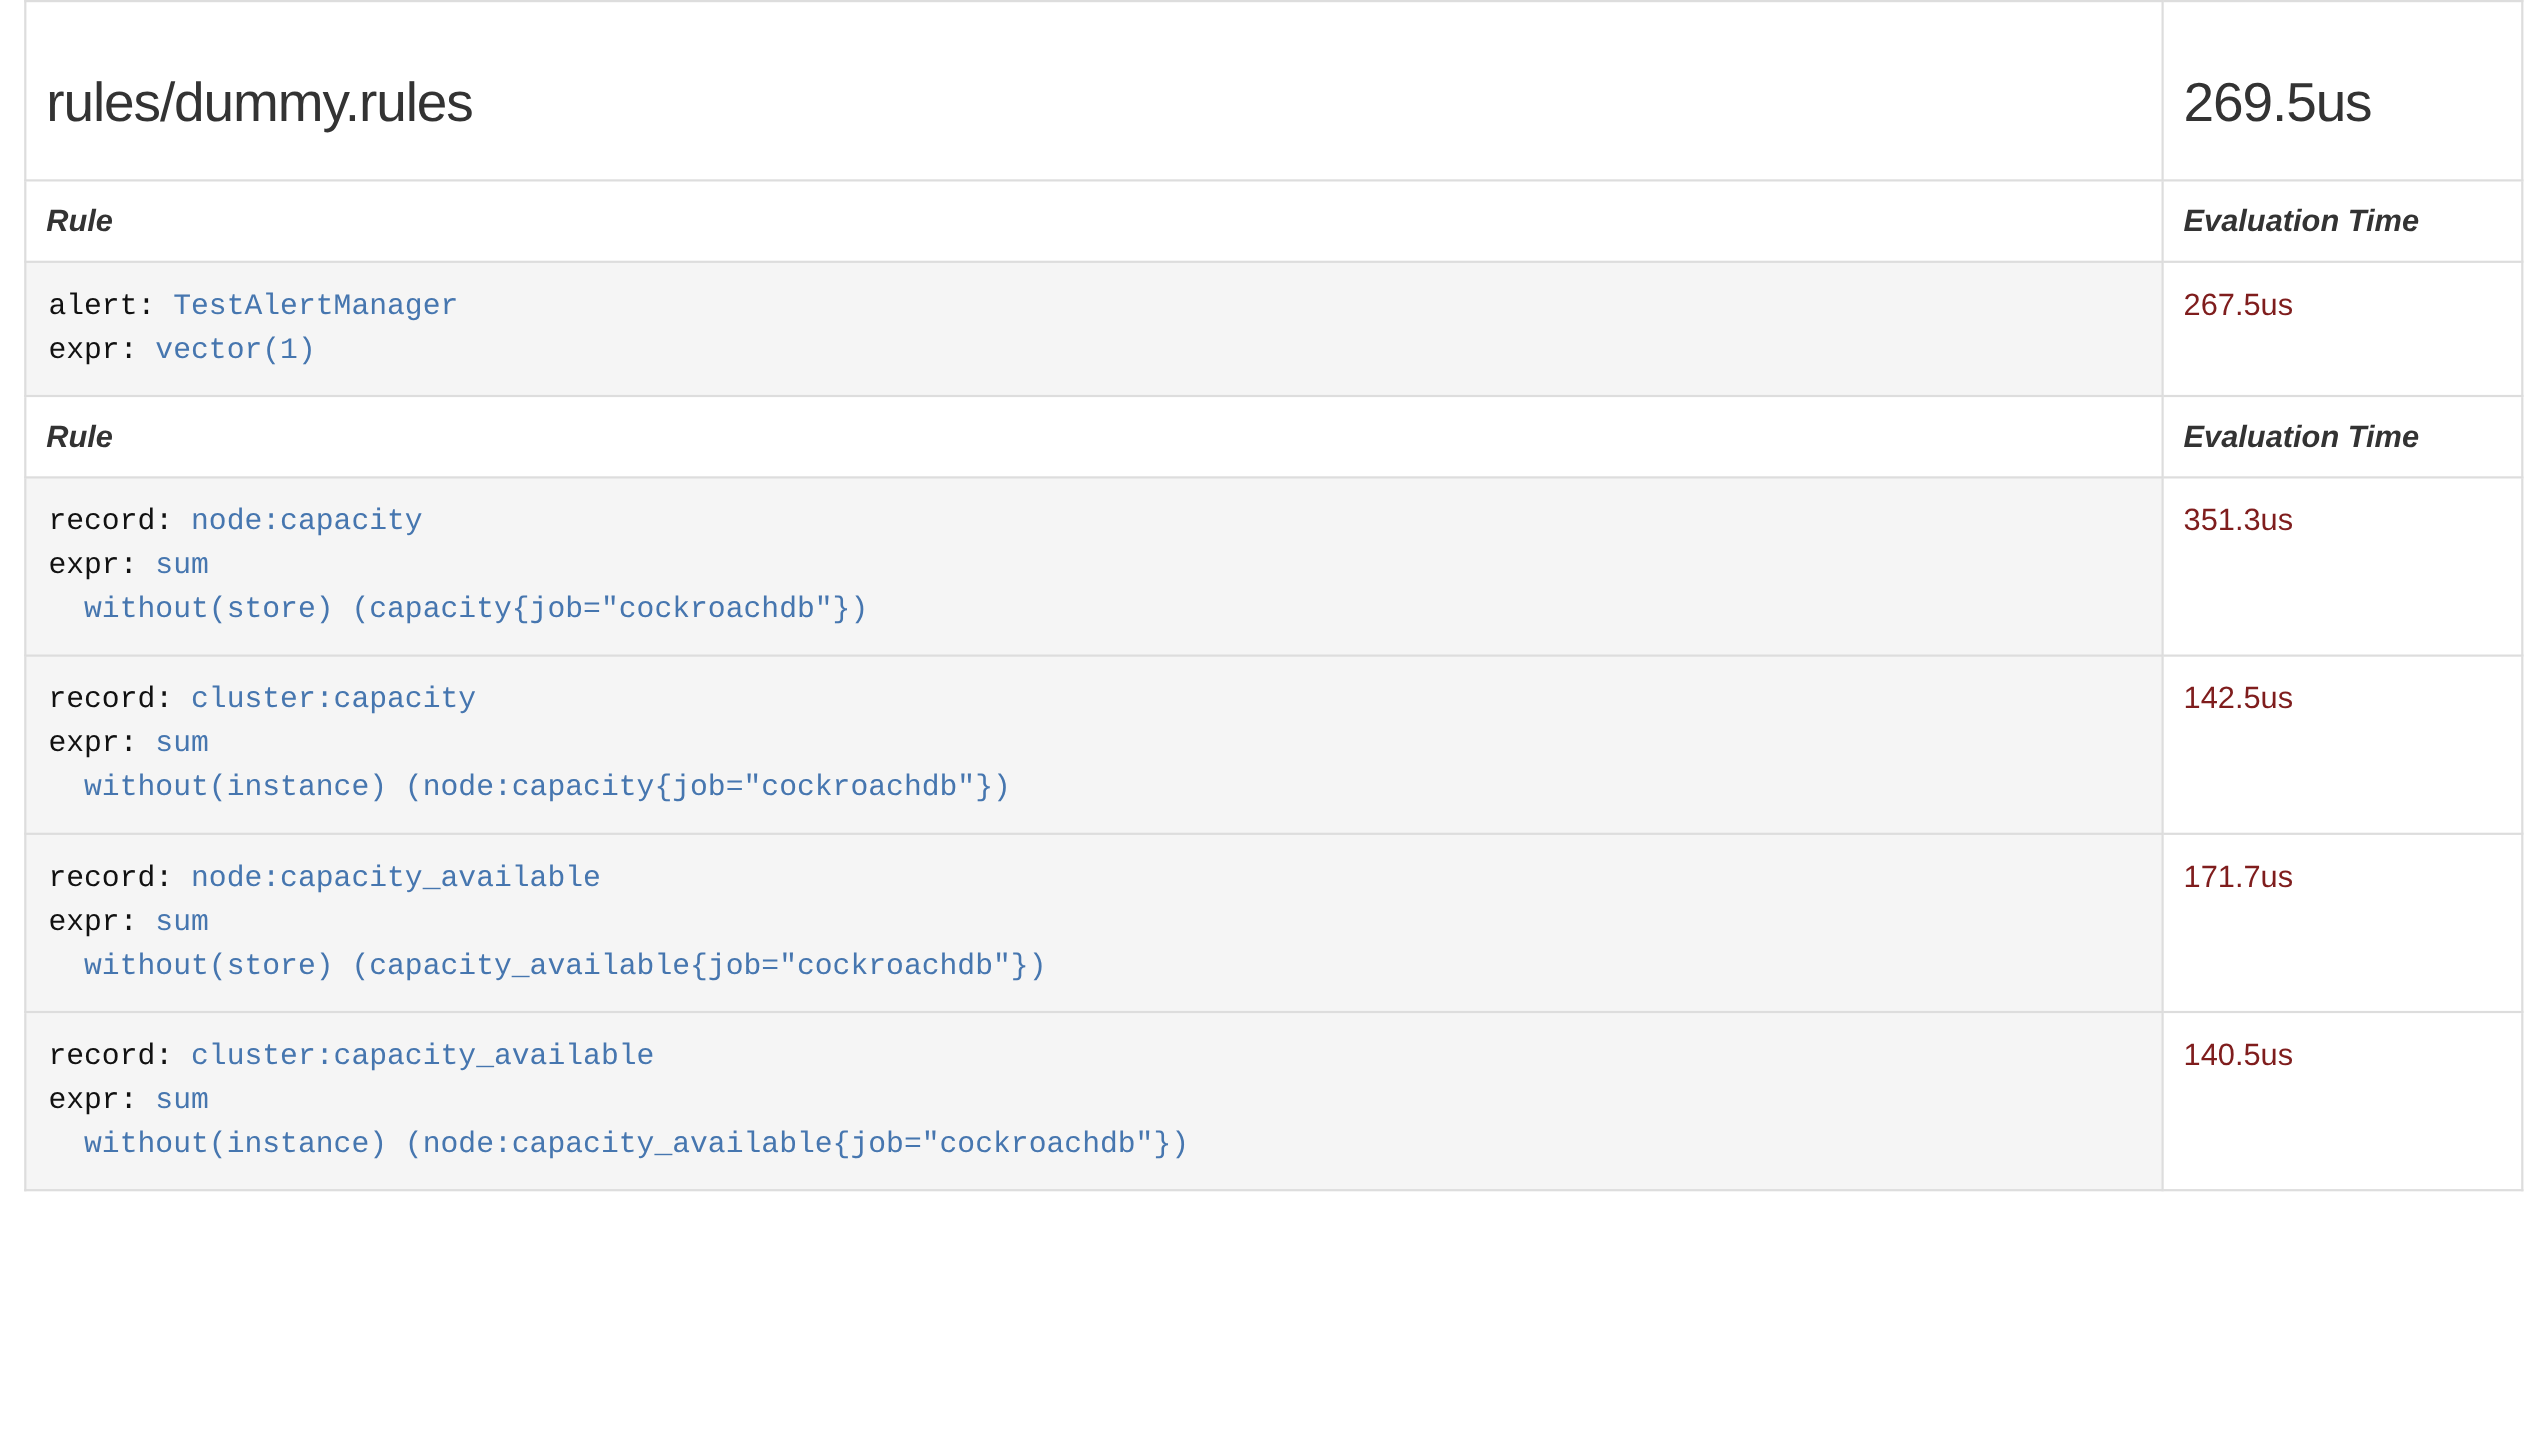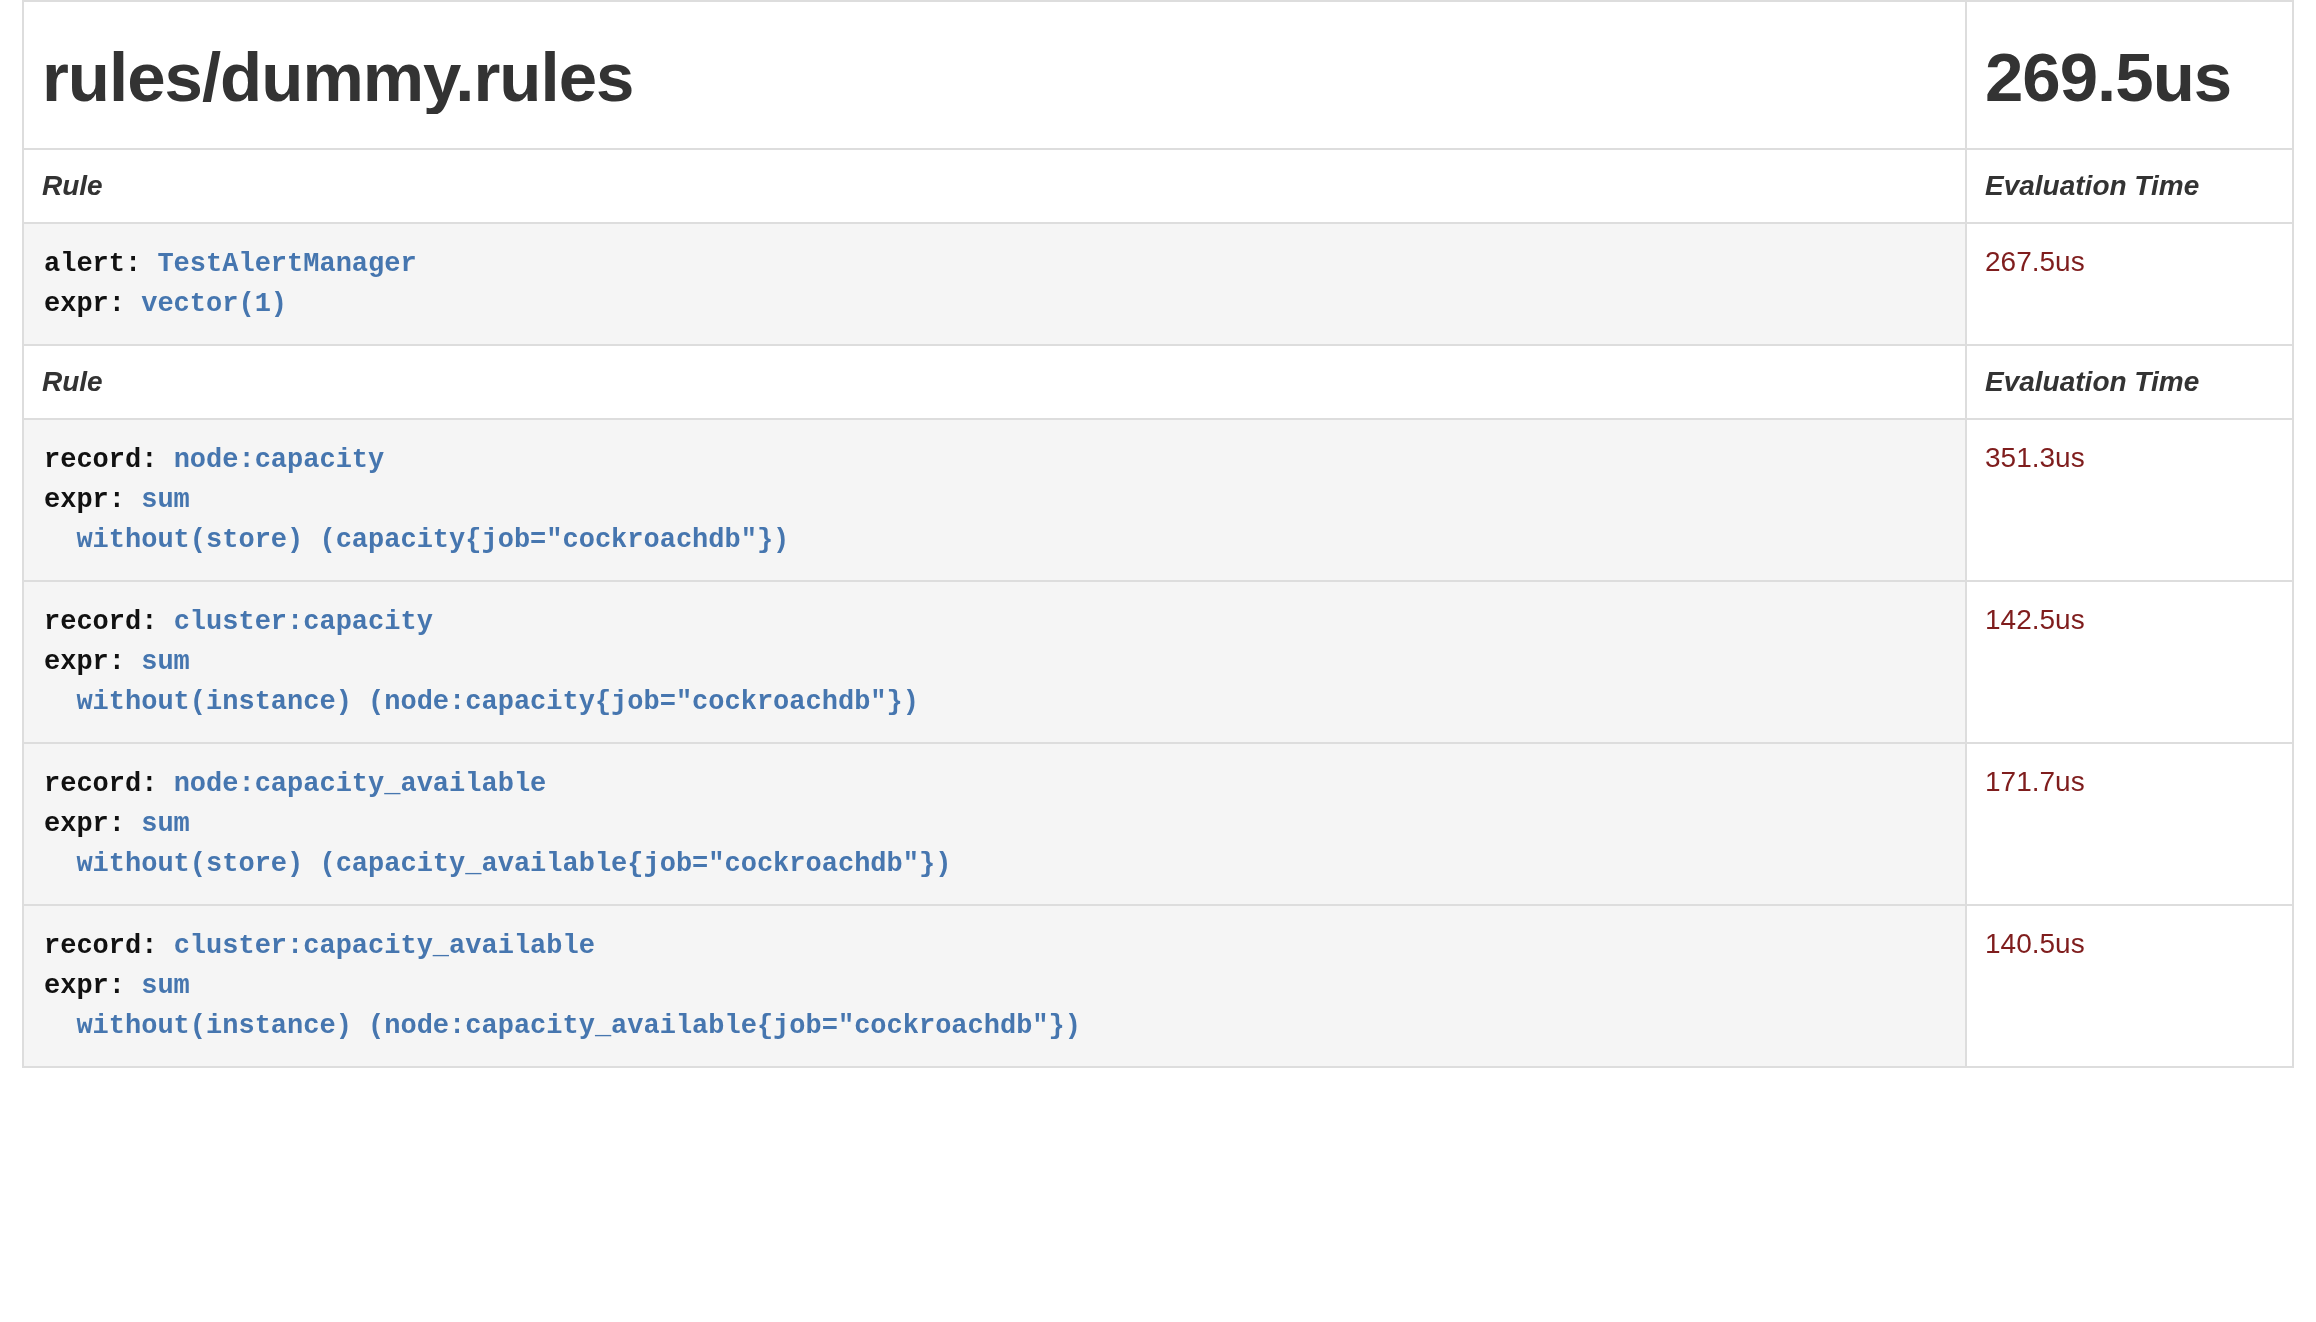--- a/index.html
+++ b/index.html
@@ -33,25 +33,25 @@
   table.rules-table, table.rules-table td, table.rules-table th {
     border: 2px solid #dddddd;
   }
   col.time-col { width: 327px; }
   .group-name-cell, .group-time-cell {
     padding: 16px 18px;
     vertical-align: middle;
     background: #ffffff;
   }
   h2.group-h {
-    font-size: 69px;
+    font-size: 50px;
     line-height: 72px;
-    font-weight: 700;
+    font-weight: 400;
     letter-spacing: -1px;
-    margin: 24px 0 18px;
+    margin: 39px 0 18px;
     color: #333333;
     white-space: nowrap;
     overflow: hidden;
   }
   .head-row th {
     text-align: left;
     font-size: 28px;
     line-height: 40px;
     font-weight: 700;
     padding: 16px 18px;
@@ -63,21 +63,21 @@
     background: #f5f5f5;
     padding: 20px;
     vertical-align: top;
   }
   .code {
     font-family: "Liberation Mono", "DejaVu Sans Mono", monospace;
     font-size: 27px;
     line-height: 40px;
     color: #111111;
   }
-  .code-line span, .code-line a { white-space: pre; font-weight: bold; }
+  .code-line span, .code-line a { white-space: pre; }
   a.code-link {
     color: #4676af;
     text-decoration: none;
     cursor: pointer;
   }
   .time-cell {
     padding: 18px;
     vertical-align: top;
     font-size: 28px;
     line-height: 40px;

